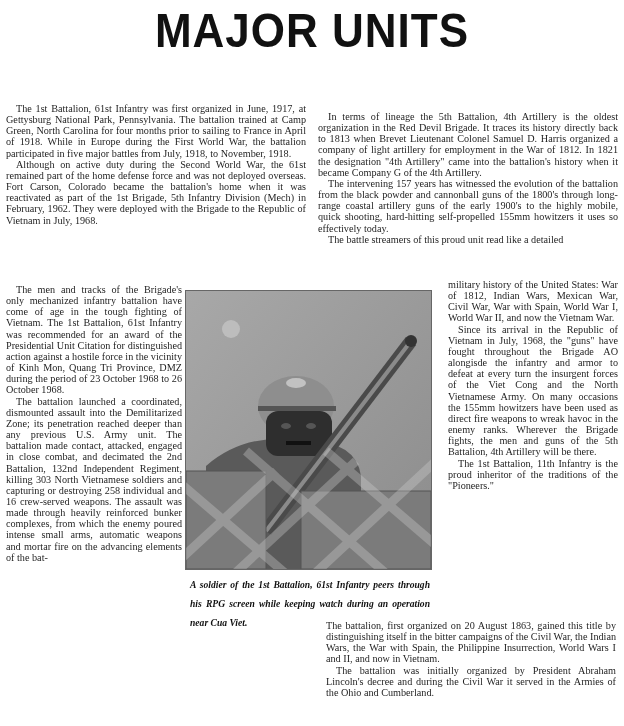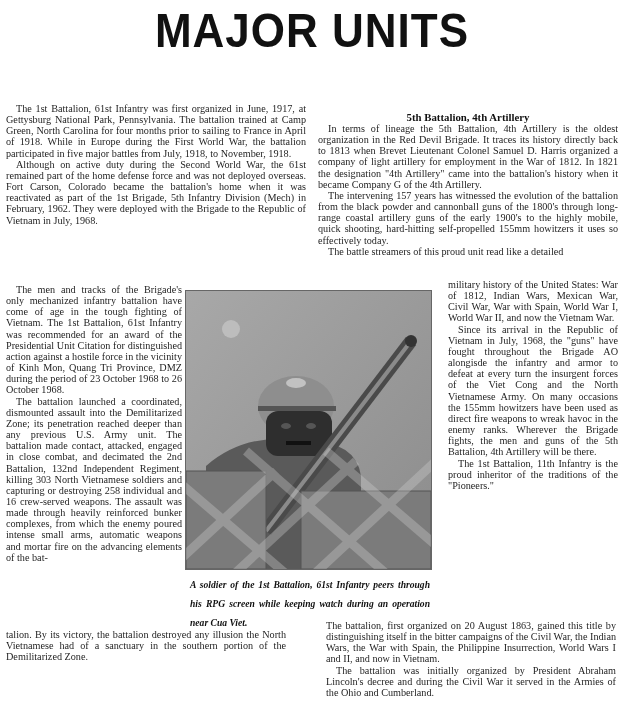--- a/index.html
+++ b/index.html
@@ -38,25 +38,23 @@
   <p>The 1st Battalion, 61st Infantry was first organized in June, 1917, at Gettysburg National Park, Pennsylvania. The battalion trained at Camp Green, North Carolina for four months prior to sailing to France in April of 1918. While in Europe during the First World War, the battalion participated in five major battles from July, 1918, to November, 1918.</p>
   <p>Although on active duty during the Second World War, the 61st remained part of the home defense force and was not deployed overseas. Fort Carson, Colorado became the battalion's home when it was reactivated as part of the 1st Brigade, 5th Infantry Division (Mech) in February, 1962. They were deployed with the Brigade to the Republic of Vietnam in July, 1968.</p>
 </div>
 
 <div class="txt" style="left:6px; top:284px; width:176px;">
   <p>The men and tracks of the Brigade's only mechanized infantry battalion have come of age in the tough fighting of Vietnam. The 1st Battalion, 61st Infantry was recommended for an award of the Presidential Unit Citation for distinguished action against a hostile force in the vicinity of Kinh Mon, Quang Tri Province, DMZ during the period of 23 October 1968 to 26 October 1968.</p>
   <p>The battalion launched a coordinated, dismounted assault into the Demilitarized Zone; its penetration reached deeper than any previous U.S. Army unit. The battalion made contact, attacked, engaged in close combat, and decimated the 2nd Battalion, 132nd Independent Regiment, killing 303 North Vietnamese soldiers and capturing or destroying 258 individual and 16 crew-served weapons. The assault was made through heavily reinforced bunker complexes, from which the enemy poured intense small arms, automatic weapons and mortar fire on the advancing elements of the bat-</p>
 </div>
 
 <div class="txt" style="left:6px; top:629px; width:280px;">
-  <p class="noindent">talion. By its victory, the battalion destroyed any illusion the North Vietnamese had of a sanctuary in the southern portion of the Demilitarized Zone.</p>
 </div>
 
 <div class="txt" style="left:318px; top:111px; width:300px;">
-  <div class="head">5th Battalion, 4th Artillery</div>
   <p>In terms of lineage the 5th Battalion, 4th Artillery is the oldest organization in the Red Devil Brigade. It traces its history directly back to 1813 when Brevet Lieutenant Colonel Samuel D. Harris organized a company of light artillery for employment in the War of 1812. In 1821 the designation "4th Artillery" came into the battalion's history when it became Company G of the 4th Artillery.</p>
   <p>The intervening 157 years has witnessed the evolution of the battalion from the black powder and cannonball guns of the 1800's through long-range coastal artillery guns of the early 1900's to the highly mobile, quick shooting, hard-hitting self-propelled 155mm howitzers it uses so effectively today.</p>
   <p>The battle streamers of this proud unit read like a detailed</p>
 </div>
 
 <div class="txt" style="left:448px; top:279px; width:170px;">
   <p class="noindent">military history of the United States: War of 1812, Indian Wars, Mexican War, Civil War, War with Spain, World War I, World War II, and now the Vietnam War.</p>
   <p>Since its arrival in the Republic of Vietnam in July, 1968, the "guns" have fought throughout the Brigade AO alongisde the infantry and armor to defeat at every turn the insurgent forces of the Viet Cong and the North Vietnamese Army. On many occasions the 155mm howitzers have been used as direct fire weapons to wreak havoc in the enemy ranks. Wherever the Brigade fights, the men and guns of the 5th Battalion, 4th Artillery will be there.</p>
   <p>The 1st Battalion, 11th Infantry is the proud inheritor of the traditions of the "Pioneers."</p>
 </div>

